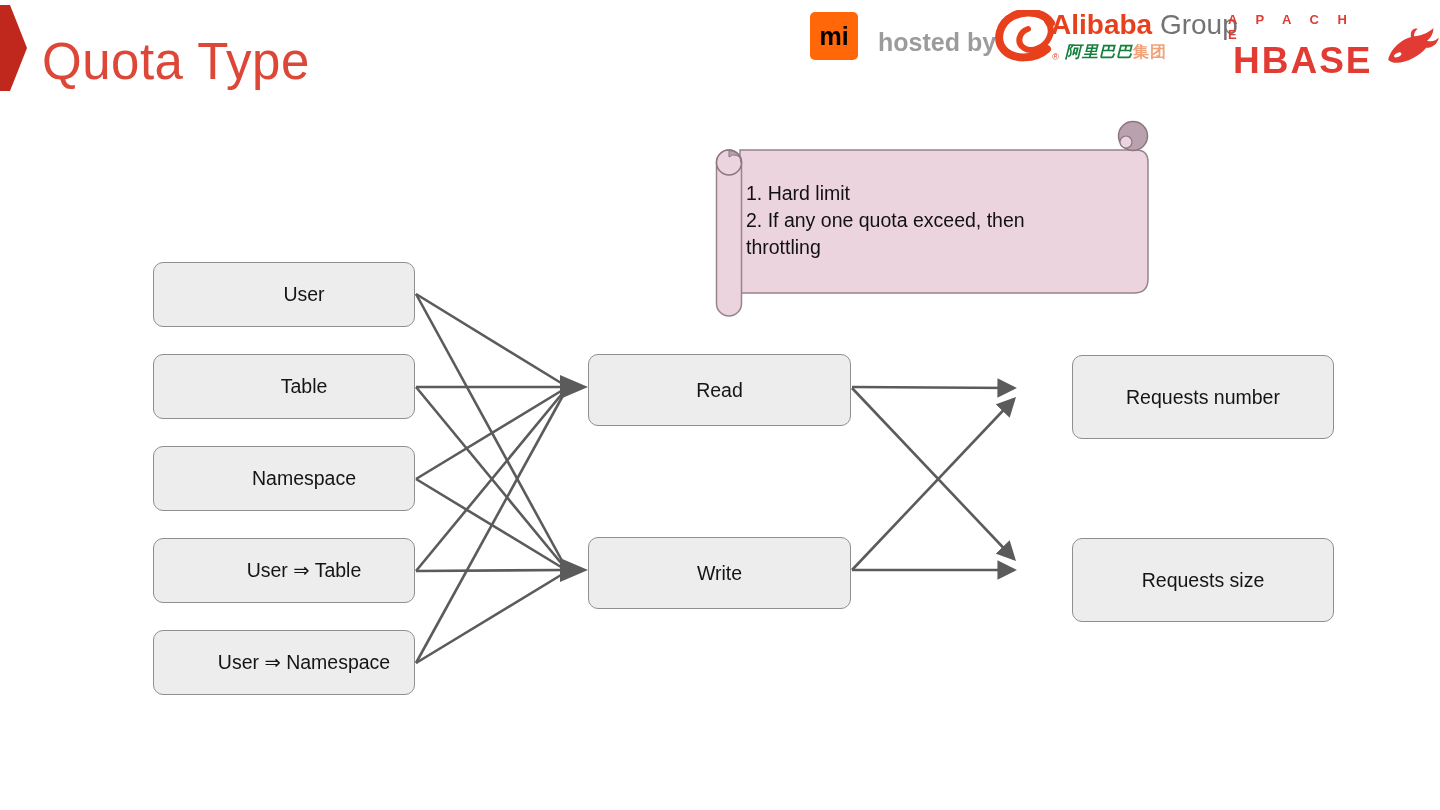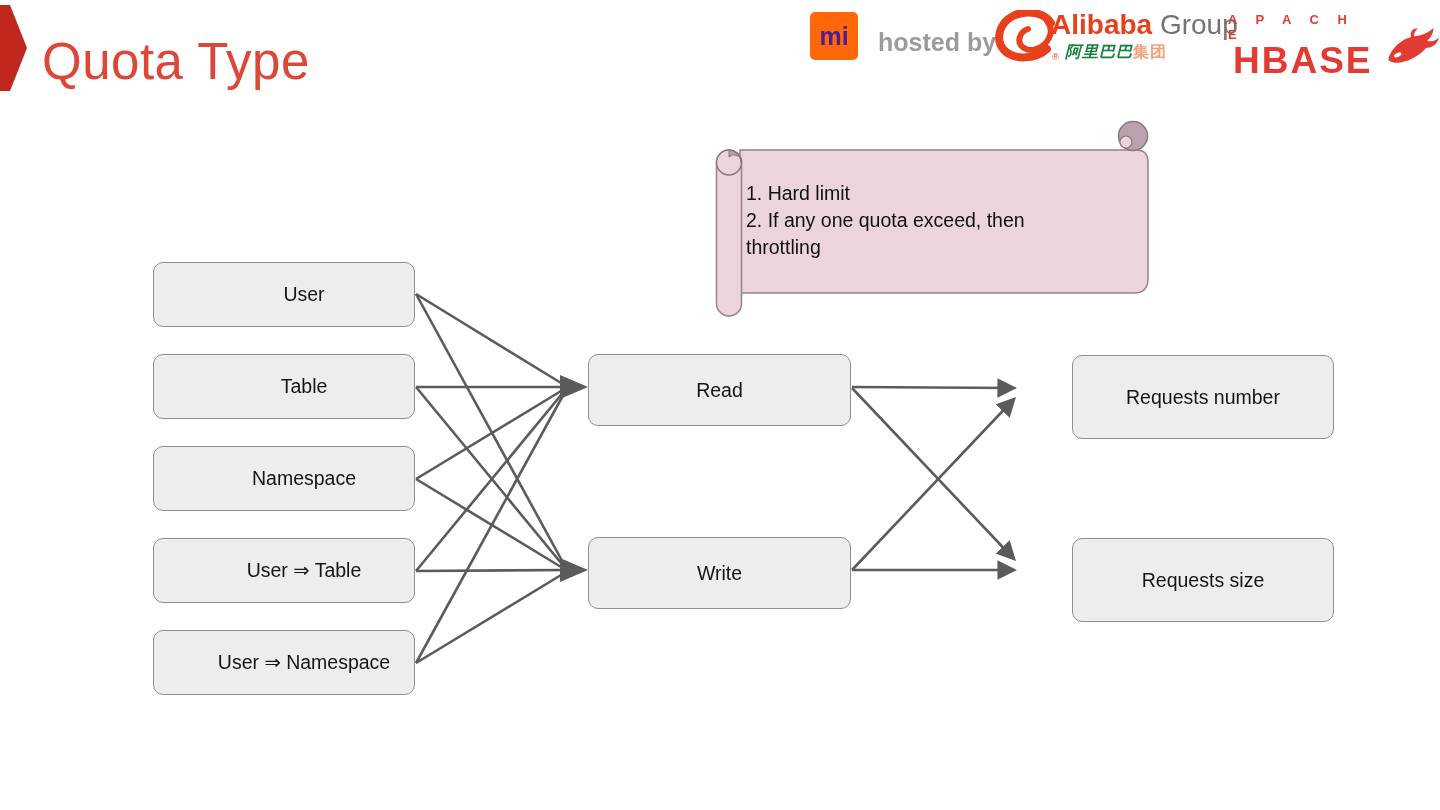--- a/index.html
+++ b/index.html
@@ -5,21 +5,21 @@
   * { margin:0; padding:0; box-sizing:border-box; }
   html,body { width:1440px; height:810px; }
   body { font-family:"Liberation Sans", sans-serif; background:#ffffff; overflow:hidden; }
   .slide { position:relative; width:1440px; height:810px; background:#ffffff; }
 
   
   .title-chevron { position:absolute; left:0; top:0; }
   .slide-title { position:absolute; left:42px; top:32px; font-size:51px; color:#DC4738; font-weight:400; letter-spacing:0.5px; }
 
   
-  .mi-logo { position:absolute; left:810px; top:12px; width:48px; height:48px; background:#FF6709; border-radius:5px; display:flex; align-items:center; justify-content:center; color:#4c1d95; font-weight:900; font-size:25px; letter-spacing:0px; }
+  .mi-logo { position:absolute; left:810px; top:12px; width:48px; height:48px; background:#FF6709; border-radius:5px; display:flex; align-items:center; justify-content:center; color:#000000; font-weight:900; font-size:25px; letter-spacing:0px; }
   .hosted-by { position:absolute; left:878px; top:28px; font-size:25px; font-weight:700; color:#9B9B9B; }
   .alibaba { position:absolute; left:995px; top:10px; display:flex; align-items:flex-start; }
   .alibaba-mark { position:relative; width:62px; height:54px; }
   .alibaba-text { margin-left:-6px; }
   .alibaba-row1 { font-size:28px; line-height:30px; white-space:nowrap; }
   .alibaba-name { font-weight:800; color:#E8401C; }
   .alibaba-group { font-weight:400; color:#737373; }
   .alibaba-cn { font-size:16px; font-weight:700; margin-top:2px; margin-left:14px; letter-spacing:1px; }
   .cn-main { color:#15803d;font-style:italic; }
   .cn-sub { color:#F0A278; }

